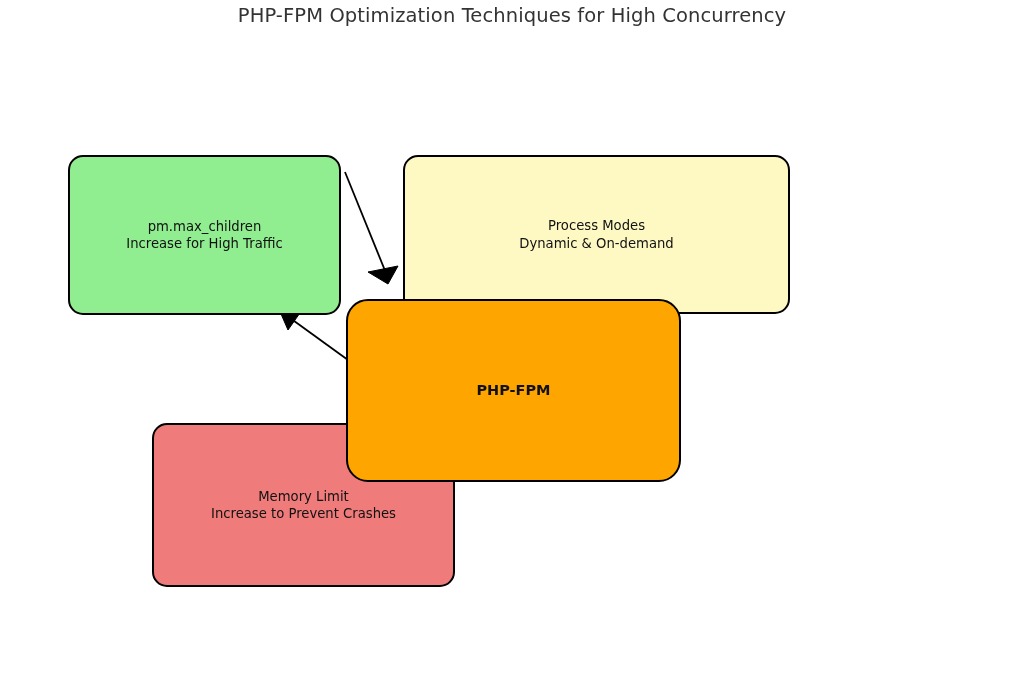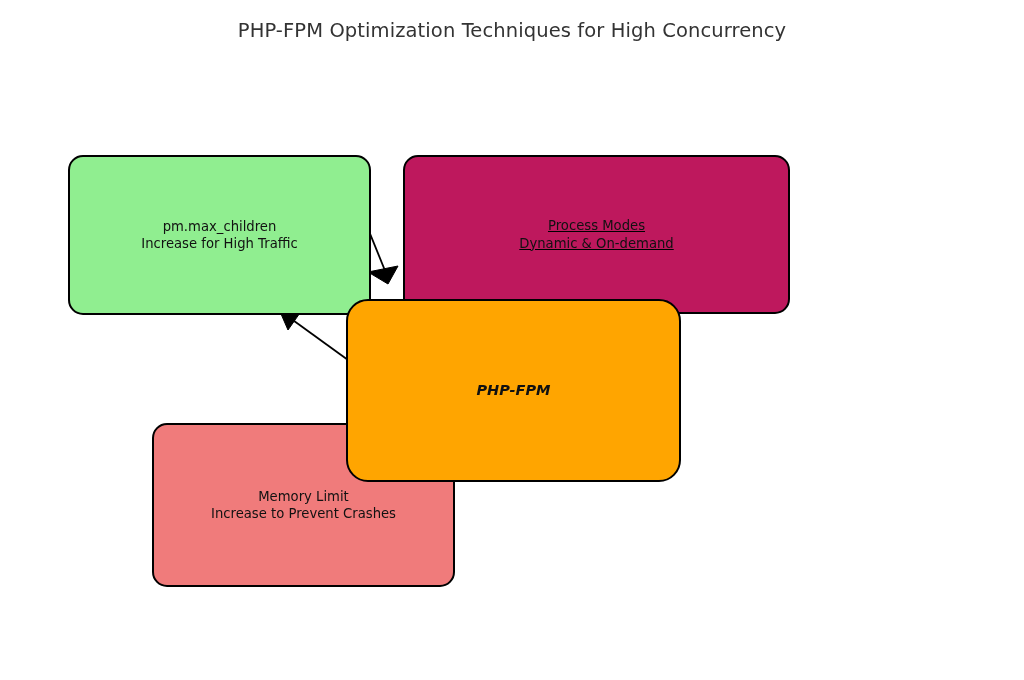--- a/index.html
+++ b/index.html
@@ -17,21 +17,21 @@
   #diagram-canvas {
     position: absolute;
     left: 0;
     top: 0;
     width: 1024px;
     height: 680px;
   }
   .title {
     position: absolute;
     left: 0;
-    top: 19px;
+    top: 4px;
     width: 1024px;
     text-align: center;
     font-size: 19.5px;
     color: #333333;
     letter-spacing: 0.1px;
     font-family: "DejaVu Sans", sans-serif;
   }
   .node {
     position: absolute;
     box-sizing: border-box;
@@ -43,36 +43,35 @@
   }
   .node-label {
     text-align: center;
     line-height: 1.32;
     font-size: 13.2px;
     color: #111111;
     white-space: pre-line;
     font-family: "DejaVu Sans", sans-serif;
   }
   #node-green {
-    left: 68px;  top: 155px;  width: 303px; height: 160px;
+    left: 68px;  top: 155px;  width: 273px; height: 160px;
   }
   #node-blue {
     left: 403px; top: 155px;  width: 387px; height: 159px;
   }
   #node-red {
     left: 152px; top: 423px;  width: 303px; height: 164px;
   }
   #node-center {
     left: 346px; top: 299px;  width: 335px; height: 183px;
     border-radius: 22px;
   }
   #node-center .node-label {
     font-weight: bold;
     font-size: 14.5px;
-    font-style: italic;
   }
 </style>
 </head>
 <body>
 
 <div class="title">PHP-FPM Optimization Techniques for High Concurrency</div>
 
 <svg id="diagram-canvas" viewBox="0 0 1024 680">
 
   <g>
@@ -88,21 +87,21 @@
     <line x1="348" y1="360" x2="290" y2="318" stroke="#000000" stroke-width="1.8"></line>
     <polygon points="278,307 302,310 288,330" fill="#000000" stroke="#000000" stroke-width="1"></polygon>
   </g>
 </svg>
 
 <div class="node" id="node-green" style="background:#90ee90;">
   <div class="node-label">pm.max_children
 Increase for High Traffic</div>
 </div>
 
-<div class="node" id="node-blue" style="background:#be185d;text-decoration:underline;">
+<div class="node" id="node-blue" style="background:#fef9c3;">
   <div class="node-label">Process Modes
 Dynamic &amp; On-demand</div>
 </div>
 
 <div class="node" id="node-red" style="background:#f07b7b;">
   <div class="node-label">Memory Limit
 Increase to Prevent Crashes</div>
 </div>
 
 <div class="node" id="node-center" style="background:#ffa500;">

